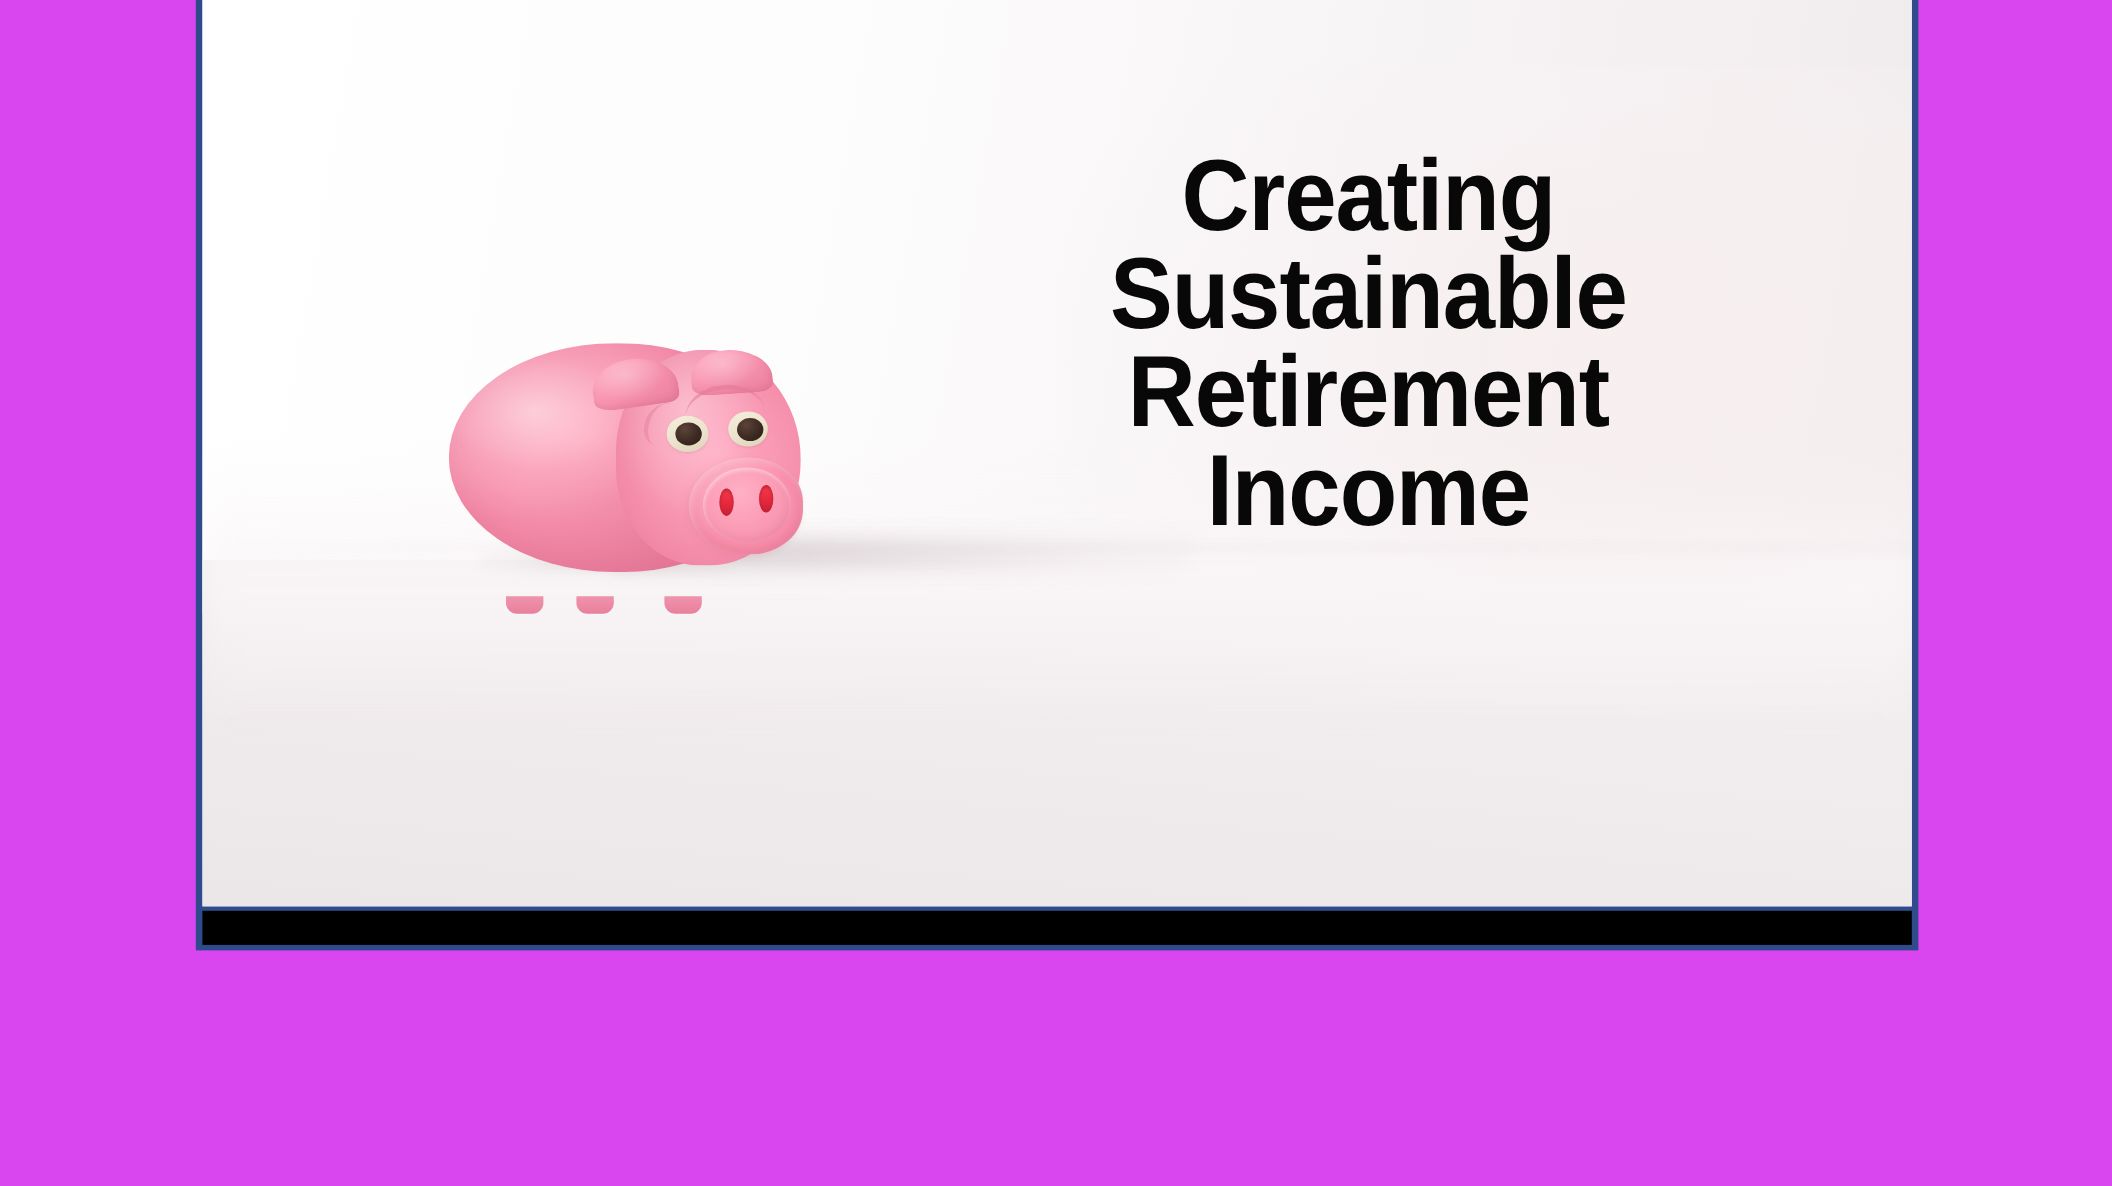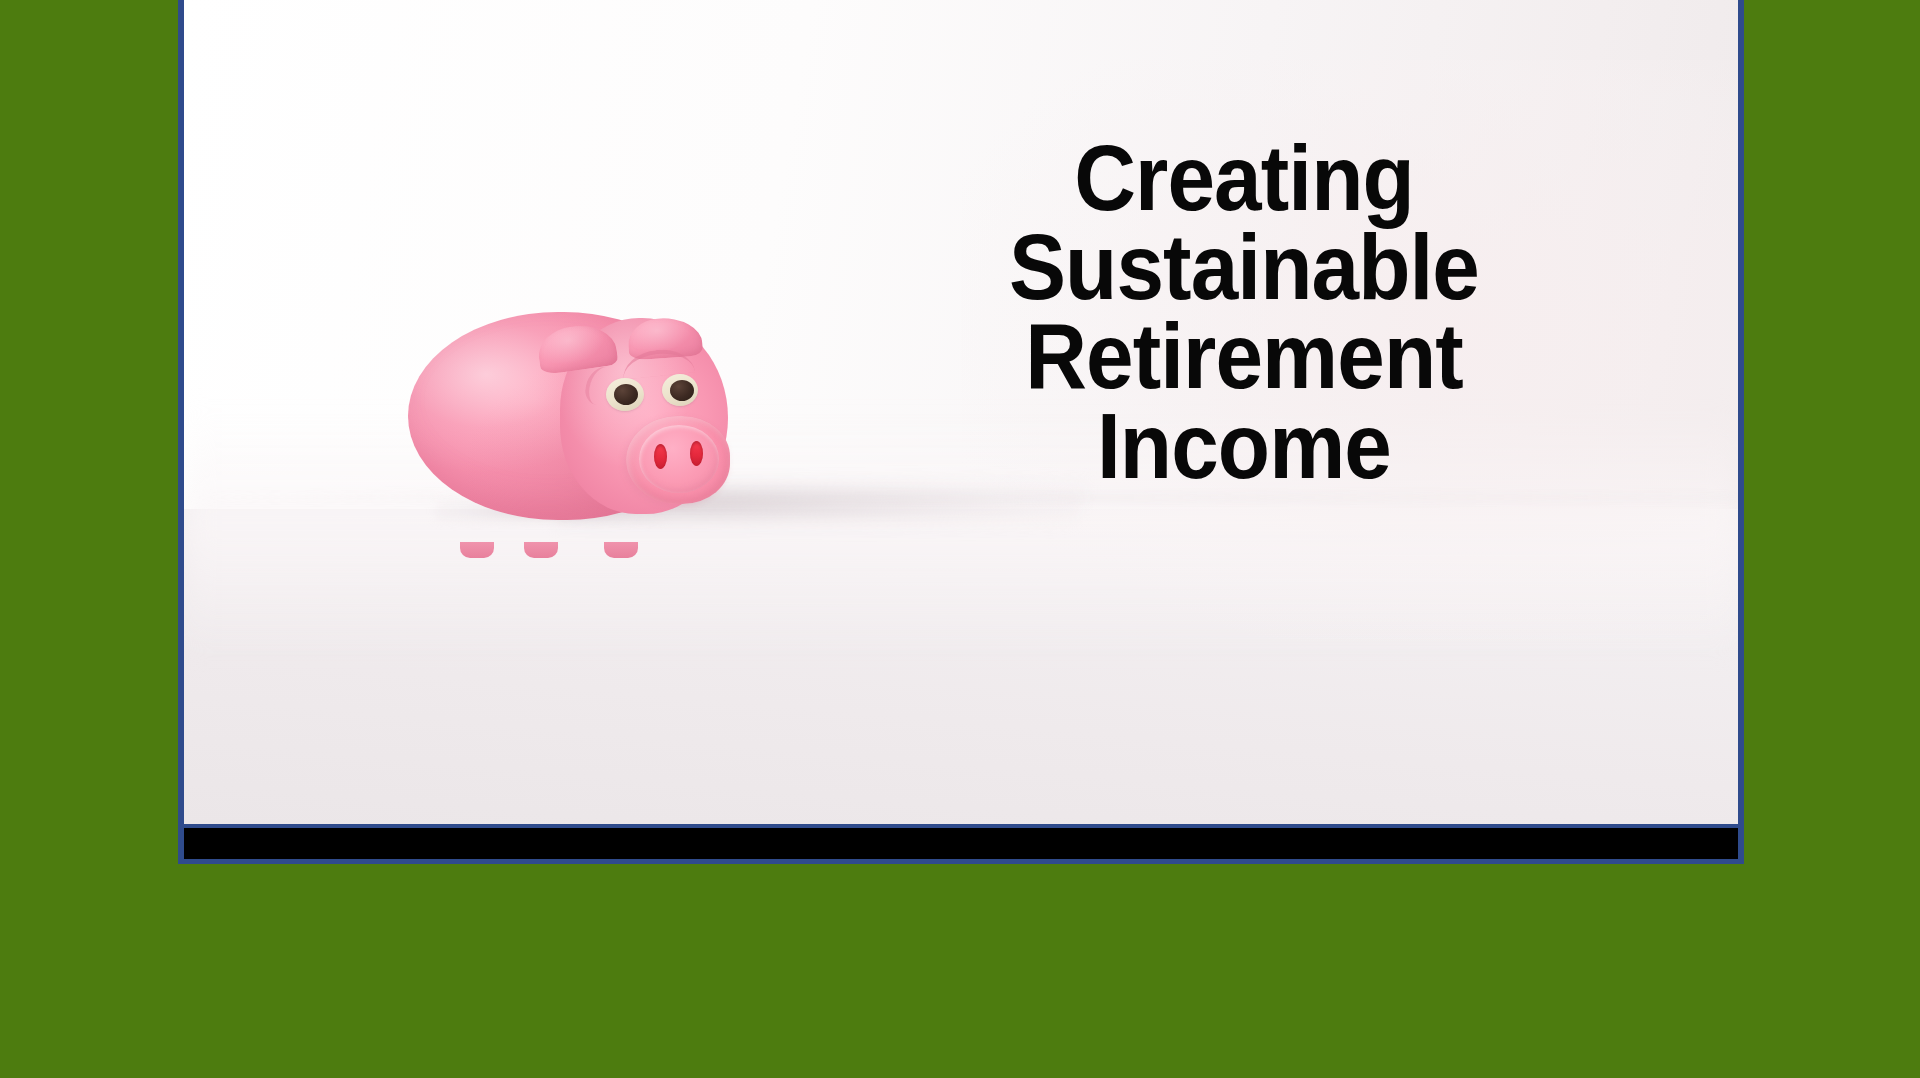--- a/index.html
+++ b/index.html
@@ -2,21 +2,21 @@
 <html><head>
 <meta charset="utf-8">
 <title>Slide</title>
 <style>
   html,body{margin:0;padding:0;}
   body{
     width:1920px;height:1078px;overflow:hidden;
     font-family:"Liberation Sans","DejaVu Sans",sans-serif;
     background:#2c6d8a;
   }
-  #stage{position:relative;width:1920px;height:1078px;background:#4d7c0f;}
+  #stage{position:relative;width:1920px;height:1078px;background:#d946ef;}
 
   
   #slide-frame{
     position:absolute;left:178px;top:-6px;width:1566px;height:870px;
     background:#2f4b8c;           
     box-sizing:border-box;
     padding:0 6px 6px 6px;
   }
   #slide{
     position:relative;width:1554px;height:830px;overflow:hidden;

